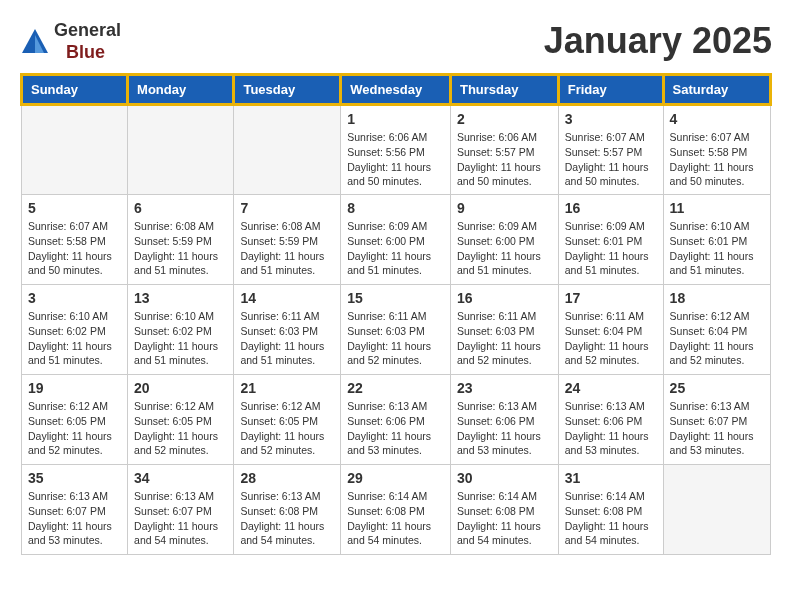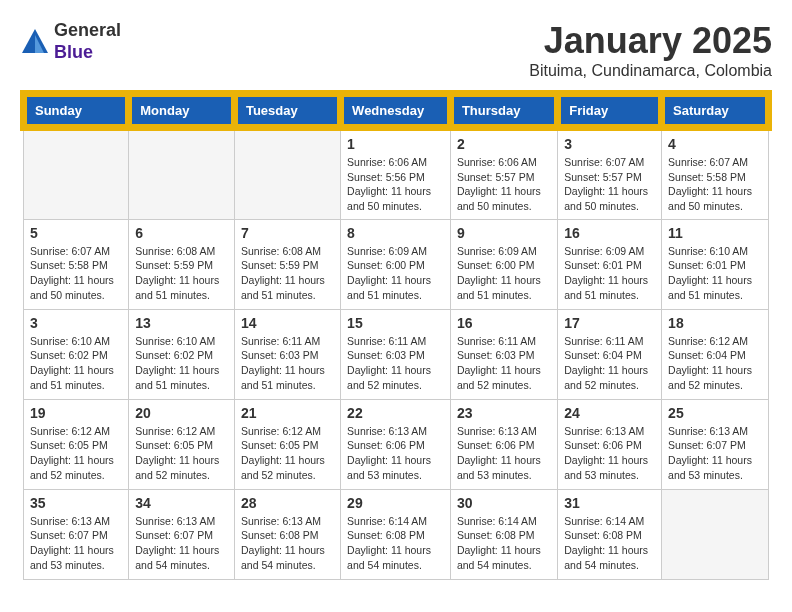--- a/index.html
+++ b/index.html
@@ -20,21 +20,21 @@
     .logo {
       display: flex;
       align-items: center;
     }
     .logo-text {
       font-size: 18px;
       font-weight: bold;
       line-height: 1.2;
     }
     .logo-general { color: #333; }
-    .logo-blue { color: #4c1d95; }
+    .logo-blue { color: #7f1d1d; margin-left: 12px; }
     .logo-icon {
       width: 30px;
       height: 30px;
       margin-right: 4px;
     }
     .title-section {
       text-align: right;
     }
     .main-title {
       font-size: 36px;
@@ -50,21 +50,21 @@
       border-collapse: collapse;
       font-size: 11px;
     }
     .calendar th {
       background-color: #1a5fb4;
       color: #fff;
       padding: 6px 8px;
       text-align: left;
       font-size: 13px;
       font-weight: bold;
-      border: 7px solid #eab308;
+      border: 3px solid #eab308;
     }
     .calendar td {
       border: 1px solid #ccc;
       vertical-align: top;
       padding: 5px 6px;
       min-height: 80px;
       width: 113px;
       background: #fff;
     }
     .calendar td.empty {
@@ -94,21 +94,20 @@
       <polygon points="15,2 28,26 2,26" fill="#1a5fb4"></polygon>
       <polygon points="15,8 24,26 15,26" fill="#5599dd"></polygon>
     </svg>
     <div class="logo-text">
       <div class="logo-general">General</div>
       <div class="logo-blue">Blue</div>
     </div>
   </div>
   <div class="title-section">
     <div class="main-title">January 2025</div>
-    <div class="subtitle">Bituima, Cundinamarca, Colombia</div>
   </div>
 </div>
 
 <table class="calendar">
   <thead>
     <tr>
     <th>Sunday</th>
         <th>Monday</th>
         <th>Tuesday</th>
         <th>Wednesday</th>

